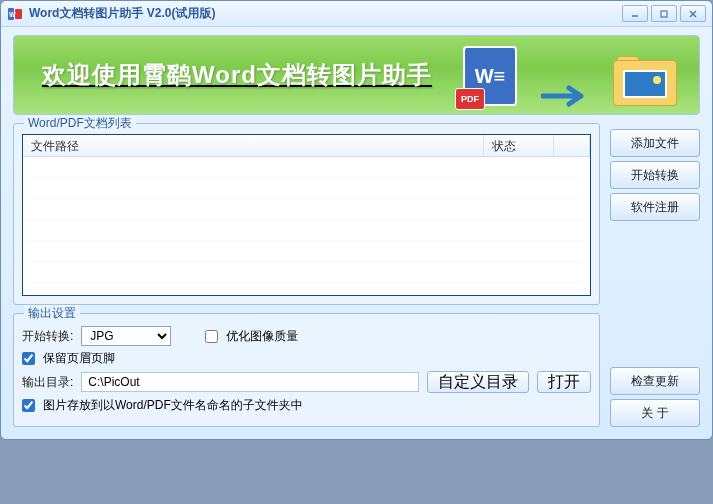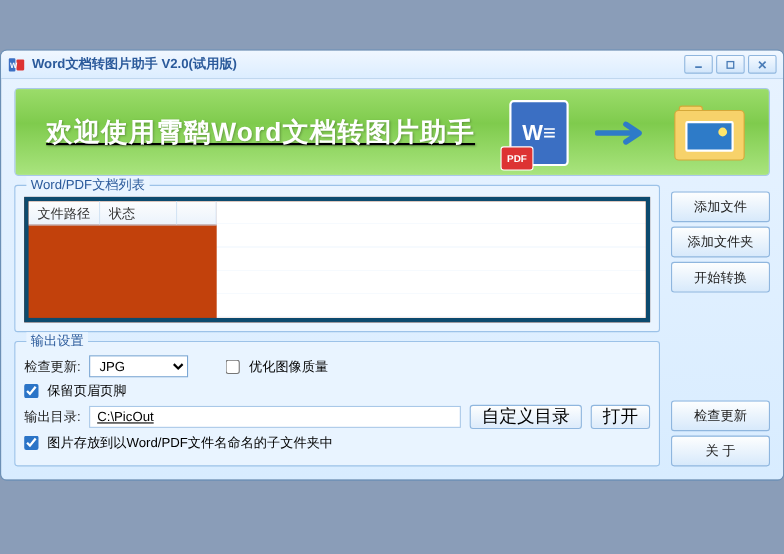--- a/index.html
+++ b/index.html
@@ -6,27 +6,26 @@
 body {
   font-family: "Microsoft YaHei", SimSun, Arial, sans-serif;
   font-size: 12px;
   background: #8a9db8;
   width: 713px;
   height: 504px;
   overflow: hidden;
 }
 .window {
   width: 713px;
-  height: 392px;
+  height: 440px;
   background: linear-gradient(to bottom, #e8f3ff 0%, #d8ecff 100%);
   border: 1px solid #6b8fb5;
   border-radius: 6px;
   display: flex;
   flex-direction: column;
-  margin-top: 45px;
 }
 .titlebar {
   height: 26px;
   display: flex;
   align-items: center;
   padding: 0 6px;
   background: linear-gradient(to bottom, #f0f7ff, #dcedff);
   border-bottom: 1px solid #bcd4ee;
   border-radius: 6px 6px 0 0;
 }
@@ -68,21 +67,21 @@
 .banner-text {
   color: #fff;
   font-size: 24px;
   font-weight: bold;
   text-shadow: 1px 1px 2px rgba(0,0,0,.25);
   letter-spacing: 1px;
 }
 .banner-icons {
   position: absolute;
   right: 22px; top: 10px;
-  display: flex; align-items: center; gap: 24px;
+  display: flex; align-items: flex-end; gap: 24px;
 }
 .word-ico {
   width: 54px; height: 60px;
   background: #3b6fc3;
   border-radius: 4px;
   border: 2px solid #fff;
   position: relative;
   display: flex; align-items: center; justify-content: center;
 }
 .word-ico::before {
@@ -167,24 +166,24 @@
 }
 
 .filelist-box {
   flex: 1;
   display: flex;
   flex-direction: column;
   justify-content: flex-end;
 }
 .file-table {
   flex: 1;
-  border: 4px solid #0c4a6e;
-  background: #c2410c;
-  display: flex;
-  flex-direction: row;
+  border: 1px solid #0c4a6e;
+  background: #a3a3a3;
+  display: flex;
+  flex-direction: column;
   margin-top: 2px;
 }
 .file-header {
   display: flex;
   background: linear-gradient(to bottom, #fdfdfd, #ebf3fc);
   border-bottom: 1px solid #c7dbf0;
   height: 22px;
 }
 .file-header .col {
   padding: 3px 8px;
@@ -223,21 +222,20 @@
   width: 13px; height: 13px;
   accent-color: #2b74c7;
 }
 input.path-input {
   flex: 1;
   height: 20px;
   border: 1px solid #a9c8e8;
   background: #fff;
   padding: 0 6px;
   font-size: 12px;
-  text-decoration: underline;
 }
 .small-btn {
   height: 22px;
   padding: 0 10px;
   border: 1px solid #8fb6de;
   background: linear-gradient(to bottom, #fdfefe, #dcebfb);
   border-radius: 3px;
   cursor: pointer;
   font-size: 16px;
 }
@@ -318,21 +316,21 @@
             <div class="col col-last"></div>
           </div>
           <div class="file-rows"></div>
         </div>
       </div>
 
       <div class="groupbox output-box">
         <span class="legend">输出设置</span>
 
         <div class="out-row">
-          <span class="out-label">检查更新:</span>
+          <span class="out-label">开始转换:</span>
           <select class="combo">
             <option>JPG</option>
           </select>
           <span style="width:18px"></span>
           <input type="checkbox" class="chk" style="">
           <span>优化图像质量</span>
         </div>
 
         <div class="out-row">
           <input type="checkbox" class="chk" checked="" style="">
@@ -349,21 +347,21 @@
         <div class="out-row">
           <input type="checkbox" class="chk" checked="" style="">
           <span>图片存放到以Word/PDF文件名命名的子文件夹中</span>
         </div>
       </div>
 
     </div>
 
     <div class="right-col">
       <button class="side-btn">添加文件</button>
-      <button class="side-btn">添加文件夹</button>
       <button class="side-btn">开始转换</button>
+      <button class="side-btn">软件注册</button>
       <div class="spacer"></div>
       <button class="side-btn">检查更新</button>
       <button class="side-btn">关  于</button>
     </div>
   </div>
 
 </div>
 
 </body></html>

